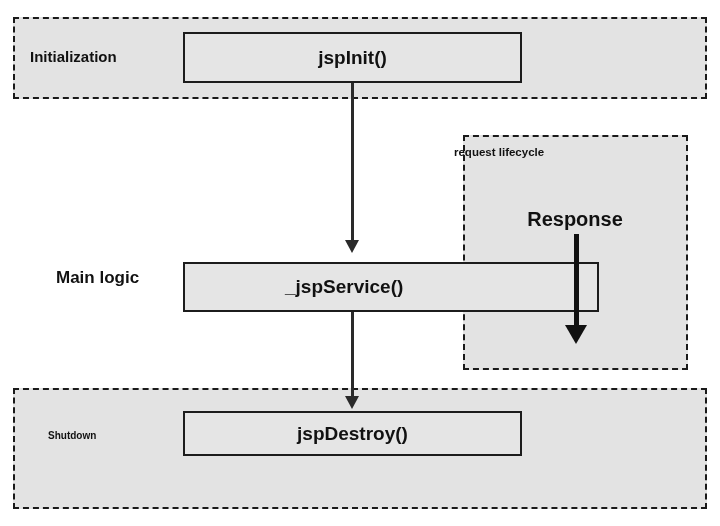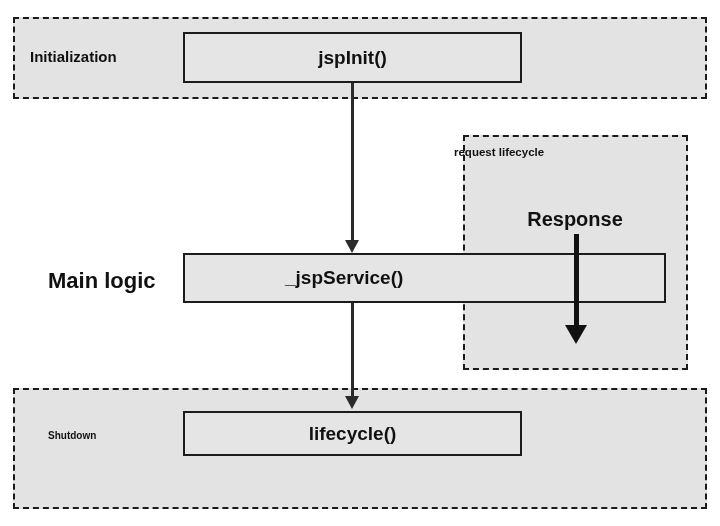--- a/index.html
+++ b/index.html
@@ -48,21 +48,21 @@
     display: flex;
     align-items: center;
     justify-content: center;
     color: #111111;
     font-weight: bold;
     font-size: 19px;
     z-index: 3;
     text-align: center;
   }
   #box-jspinit     { left: 183px; top: 32px;  width: 339px; height: 51px; }
-  #box-jspservice  { left: 183px; top: 253px; width: 483px; height: 50px; }
+  #box-jspservice  { left: 183px; top: 262px; width: 416px; height: 50px; }
   #box-jspdestroy  { left: 183px; top: 411px; width: 339px; height: 45px; }
 
   
   #box-jspservice  { justify-content: flex-start; }
   #box-jspservice .method-label { margin-left: 100px; }
 
   
   .arrow-line {
     position: absolute;
     background: #2a2a2a;
@@ -120,38 +120,38 @@
 
   <div class="band" id="band-init"></div>
   <div class="band-label" id="label-init">Initialization</div>
 
   <div class="band" id="band-shutdown"></div>
   <div class="band-label" id="label-shutdown">Shutdown</div>
 
   <div class="band" id="band-lifecycle"></div>
   <div class="band-label" id="label-lifecycle">request lifecycle</div>
 
-  <div class="band-label" id="label-mainlogic" style="left:48px; top:268px; font-size:22px;">Main logic</div>
+  <div class="band-label" id="label-mainlogic" style="left:56px; top:268px; font-size:17px;">Main logic</div>
 
   <div class="arrow-line" id="line-init-service"></div>
   <div class="arrow-head down" id="head-init-service"></div>
 
   <div class="arrow-line" id="line-service-destroy"></div>
   <div class="arrow-head down" id="head-service-destroy"></div>
 
   <div class="method-box" id="box-jspinit">
     <span class="method-label">jspInit()</span>
   </div>
 
   <div class="method-box" id="box-jspservice">
     <span class="method-label">_jspService()</span>
   </div>
 
   <div class="method-box" id="box-jspdestroy">
-    <span class="method-label">lifecycle()</span>
+    <span class="method-label">jspDestroy()</span>
   </div>
 
   <div class="lifecycle-text" id="text-request">Response</div>
 
   <div class="arrow-line" id="line-request-response"></div>
   <div class="arrow-head" id="head-request-response"></div>
 
 
 </div>
 

